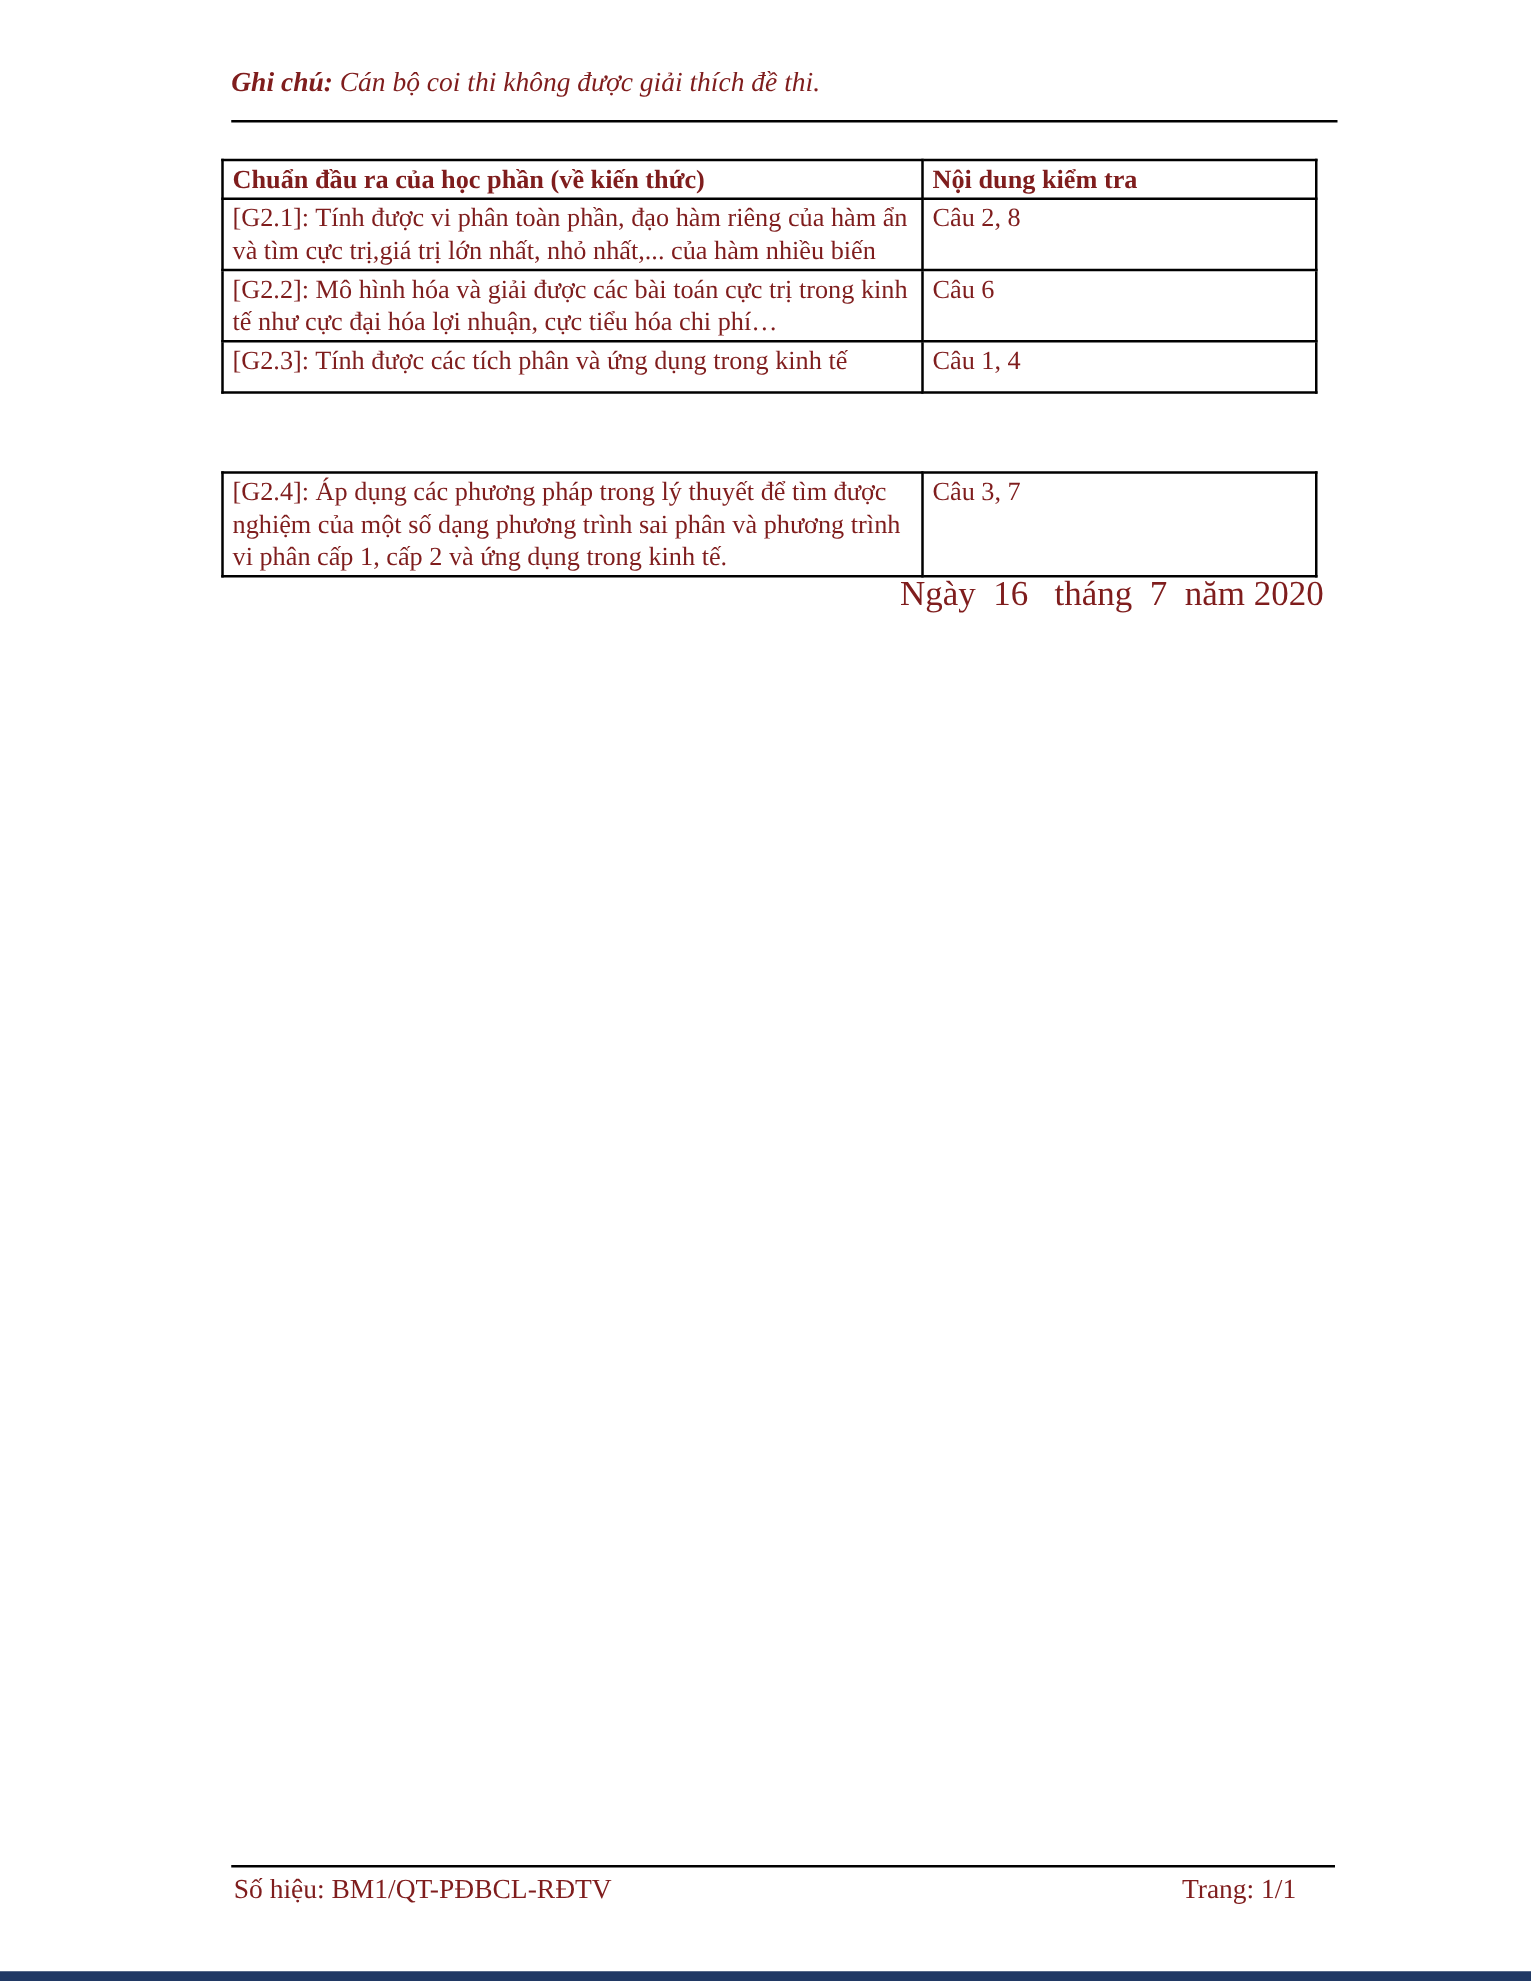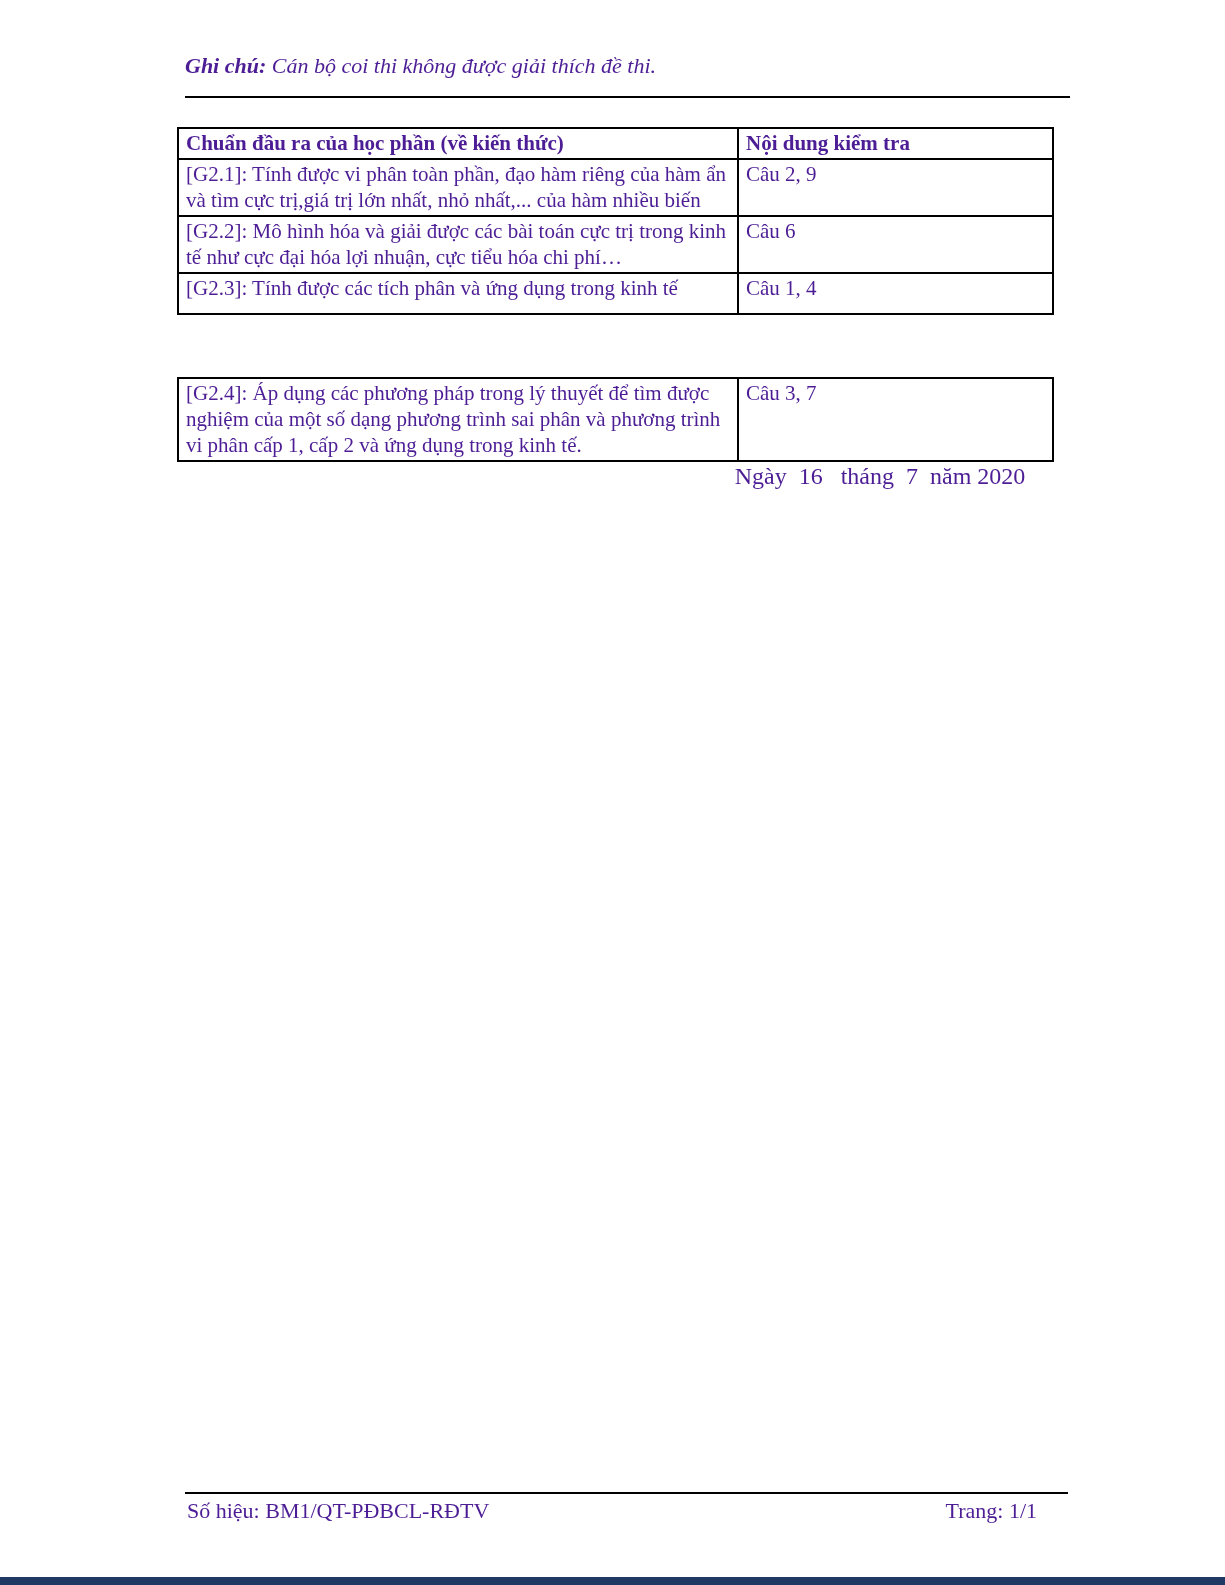--- a/index.html
+++ b/index.html
@@ -6,21 +6,21 @@
     margin: 0;
     padding: 0;
     background: #ffffff;
   }
   .page {
     position: relative;
     width: 1225px;
     height: 1585px;
     background: #ffffff;
     font-family: "Liberation Serif", "DejaVu Serif", serif;
-    color: #4c1d95;
+    color: #7f1d1d;
     overflow: hidden;
   }
 
   
   .note-line {
     position: absolute;
     left: 185px;
     top: 53px;
     font-size: 22px;
     font-style: italic;
@@ -69,21 +69,21 @@
 
   
   .signature-block {
     position: absolute;
     left: 720px;
     top: 461px;
     width: 320px;
     text-align: center;
   }
   .date-line {
-    font-size: 24px;
+    font-size: 28px;
     line-height: 30px;
     white-space: pre;
   }
   .approval-title {
     margin-top: 26px;
     font-size: 23px;
     font-weight: bold;
   }
 
   
@@ -129,21 +129,21 @@
         <col class="col-outcome">
         <col class="col-content">
       </colgroup>
     <tbody>
       <tr>
         <th>Chuẩn đầu ra của học phần (về kiến thức)</th>
         <th>Nội dung kiểm tra</th>
       </tr>
       <tr>
         <td class="cell-outcome">[G2.1]: Tính được vi phân toàn phần, đạo hàm riêng của hàm ẩn và tìm cực trị,giá trị lớn nhất, nhỏ nhất,... của hàm nhiều biến</td>
-        <td class="cell-content">Câu 2, 9</td>
+        <td class="cell-content">Câu 2, 8</td>
       </tr>
       <tr>
         <td class="cell-outcome">[G2.2]: Mô hình hóa và giải được các bài toán cực trị trong kinh tế như cực đại hóa lợi nhuận, cực tiểu hóa chi phí…</td>
         <td class="cell-content">Câu 6</td>
       </tr>
       <tr class="row-g23">
         <td class="cell-outcome">[G2.3]: Tính được các tích phân và ứng dụng trong kinh tế</td>
         <td class="cell-content">Câu 1, 4</td>
       </tr>
     </tbody>

